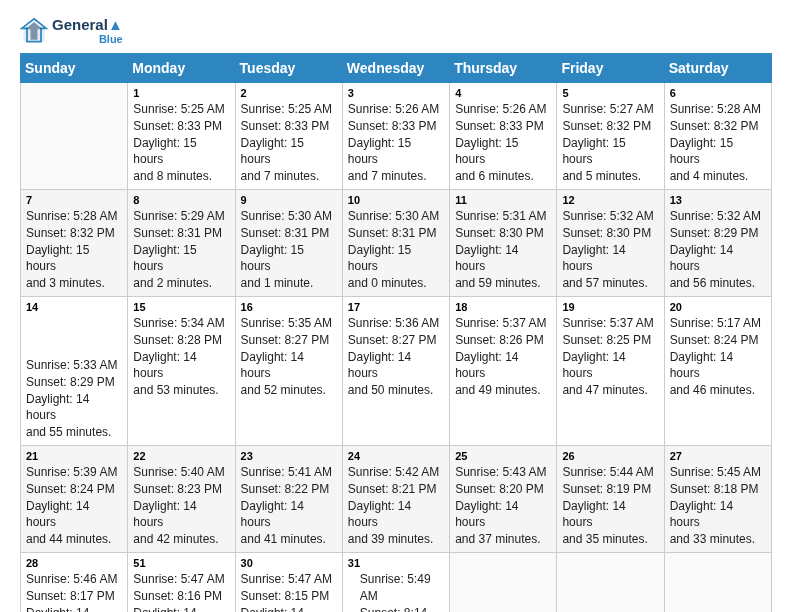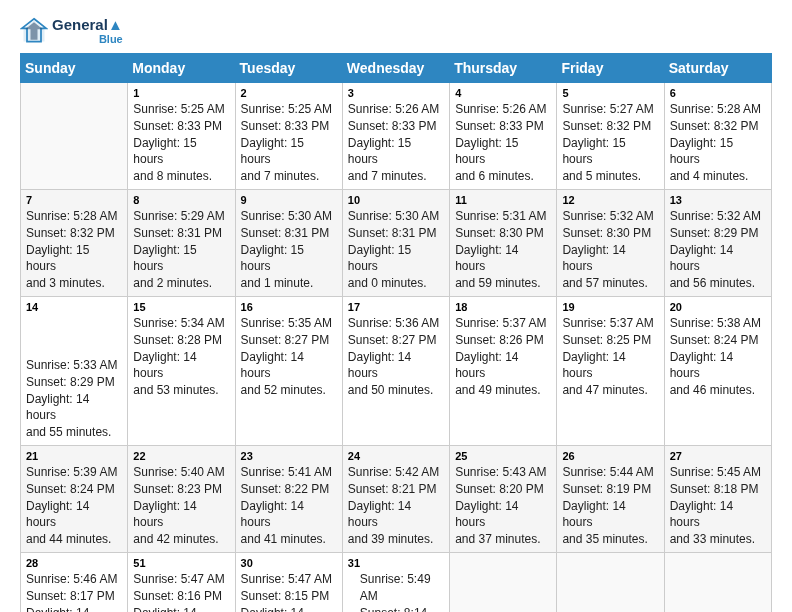--- a/index.html
+++ b/index.html
@@ -251,21 +251,21 @@
         </td>
         <td>
           <div class="day-number">19</div>
           <div class="day-info" style="white-space: pre-line;">Sunrise: 5:37 AM
 Sunset: 8:25 PM
 Daylight: 14 hours
 and 47 minutes.</div>
         </td>
         <td>
           <div class="day-number">20</div>
-          <div class="day-info" style="white-space: pre-line;">Sunrise: 5:38 AM
+          <div class="day-info" style="white-space: pre-line;">Sunrise: 5:17 AM
 Sunset: 8:24 PM
 Daylight: 14 hours
 and 46 minutes.</div>
         </td>
       </tr>
       <tr>
         <td>
           <div class="day-number">21</div>
           <div class="day-info" style="white-space: pre-line;">Sunrise: 5:39 AM
 Sunset: 8:24 PM

